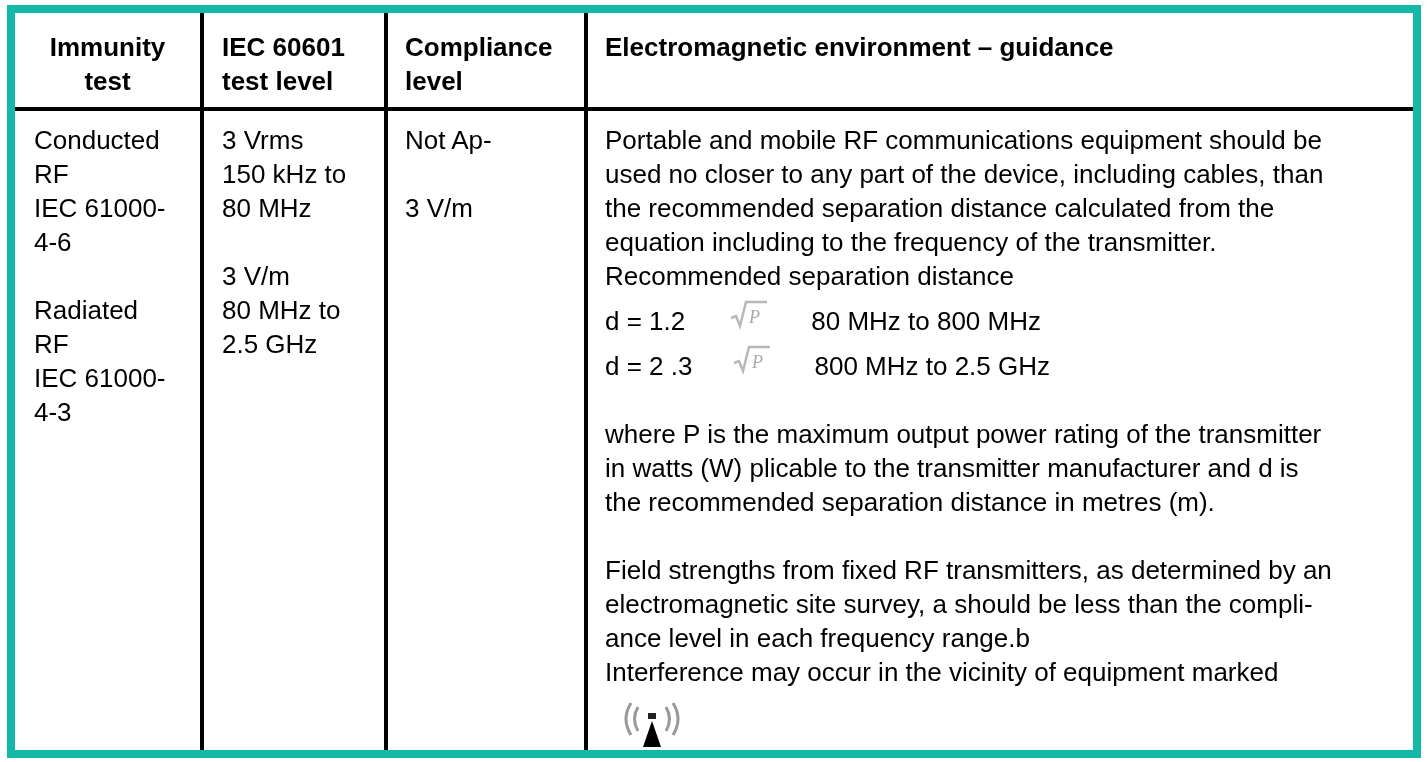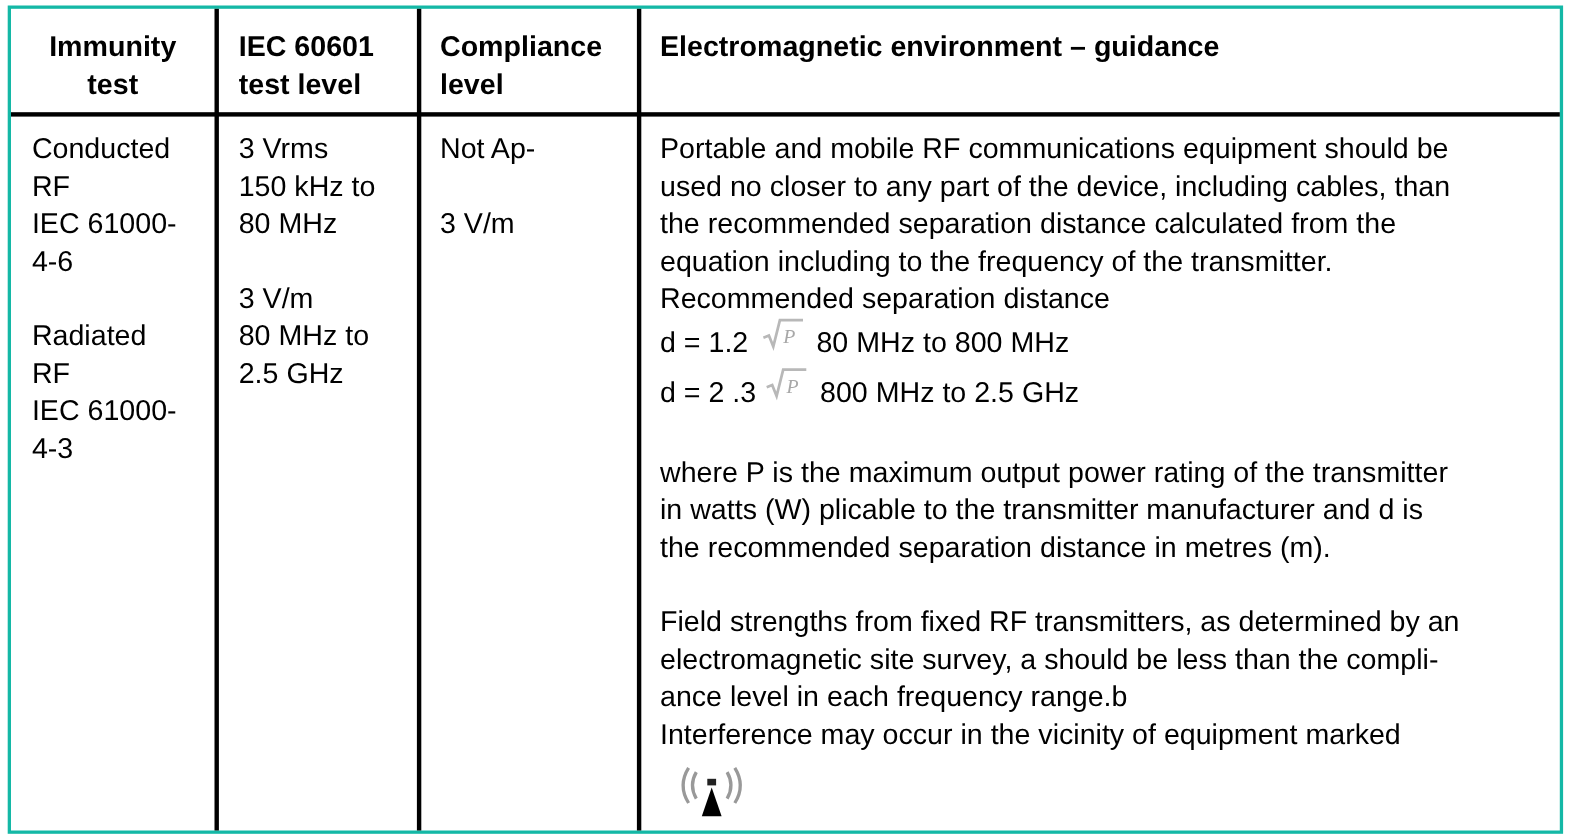--- a/index.html
+++ b/index.html
@@ -1,28 +1,28 @@
 <!DOCTYPE html>
 <html><head>
 <meta charset="utf-8">
 <style>
   html, body { margin: 0; padding: 0; background: #ffffff; }
   body { width: 1427px; height: 762px; overflow: hidden; position: relative;
          font-family: "Liberation Sans", sans-serif; color: #000; }
   .tbl { position: absolute; left: 7px; top: 5px; width: 1414px; height: 753px;
-         box-sizing: border-box; border: 3px solid #14b8a6; }
+         box-sizing: border-box; border: 8px solid #14b8a6; }
   .hdr { position: absolute; left: 0; top: 0; right: 0; height: 94px;
          border-bottom: 4px solid #000; }
   .vline { position: absolute; top: 0; bottom: 0; width: 4px; background: #000; }
   .cell { position: absolute; box-sizing: border-box; font-size: 26px; line-height: 34px; }
   .h { font-weight: bold; top: 17px; }
   .b { top: 109px; }
   .cell div { white-space: nowrap; }
   .gap { height: 34px; }
-  .eq { display: flex; align-items: center; height: 45px; }
+  .eq { display: flex; align-items: flex-end; height: 45px; gap: 32px; }
   .sqrt { display: inline-block; width: 40px; height: 32px; margin: 0 10px 0 12px;
           position: relative; top: -8px; }
   .sym { display: inline-block; width: 90px; height: 62px; vertical-align: bottom;
          position: relative; }
 </style>
 </head>
 <body>
 
 <div class="tbl">
   <div class="hdr"></div>

